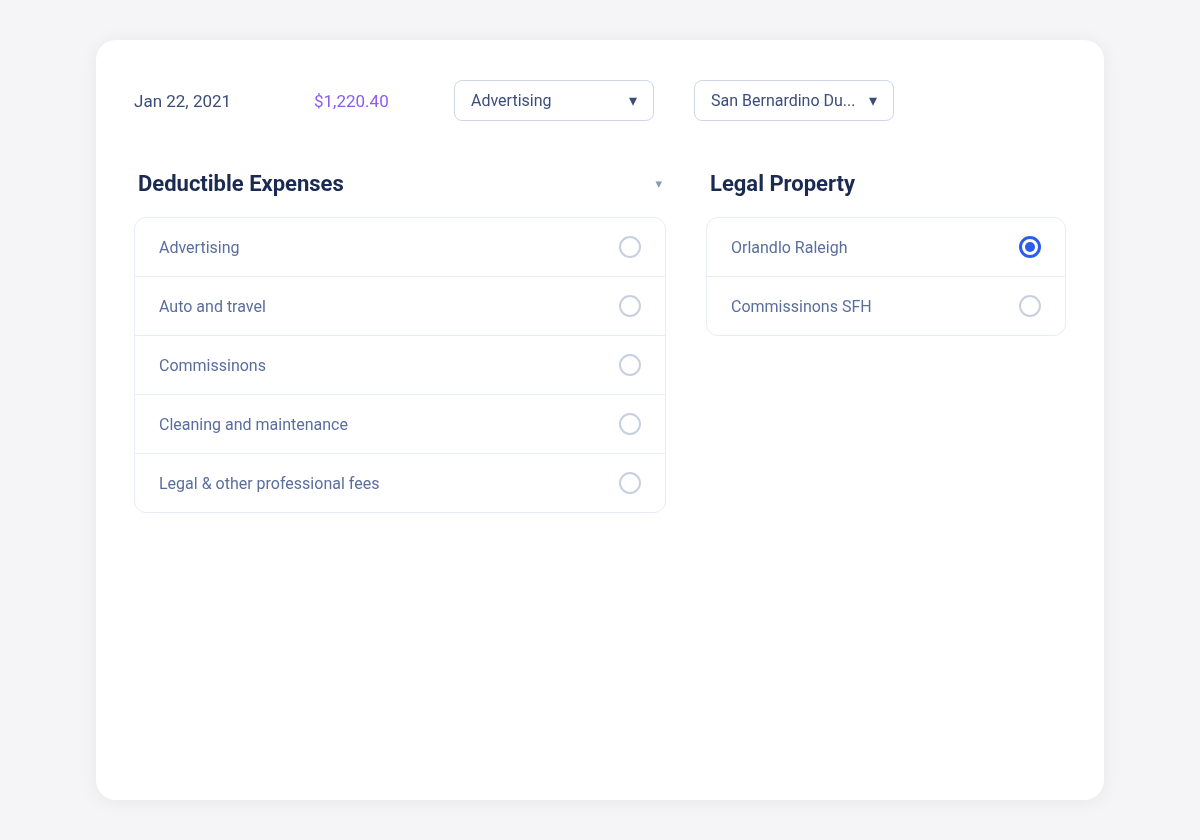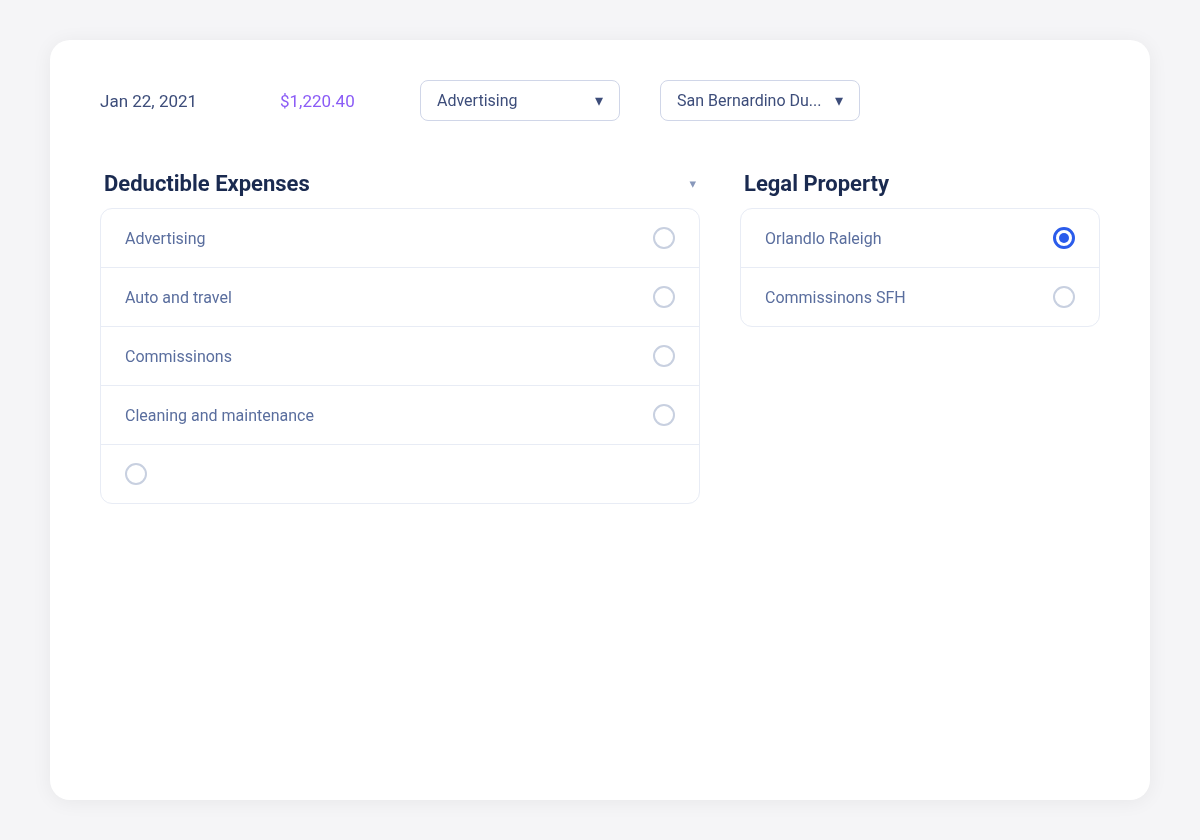--- a/index.html
+++ b/index.html
@@ -14,22 +14,22 @@
       background: #f5f5f7;
       display: flex;
       align-items: center;
       justify-content: center;
       font-family: -apple-system, BlinkMacSystemFont, 'Segoe UI', Roboto, sans-serif;
     }
 
     .card {
       background: #ffffff;
       border-radius: 20px;
-      padding: 40px 50px;
-      width: 1100px;
+      padding: 40px 38px;
+      width: 1008px;
       min-height: 760px;
       box-shadow: 0 2px 20px rgba(0,0,0,0.06);
     }
 
     
     .top-row {
       display: flex;
       align-items: center;
       gap: 40px;
       margin-bottom: 50px;
@@ -80,21 +80,21 @@
 
     
     .left-panel {
       flex: 1;
     }
 
     .panel-header {
       display: flex;
       align-items: center;
       justify-content: space-between;
-      margin-bottom: 12px;
+      margin-bottom: 21px;
       padding: 0 4px;
     }
 
     .panel-title {
       font-size: 22px;
       font-weight: 700;
       color: #1a2a50;
     }
 
     .panel-arrow {
@@ -198,20 +198,21 @@
           </div>
           <div class="list-item">
             <span class="list-item-label">Commissinons</span>
             <div class="radio-btn"></div>
           </div>
           <div class="list-item">
             <span class="list-item-label">Cleaning and maintenance</span>
             <div class="radio-btn"></div>
           </div>
           <div class="list-item">
+            <span class="list-item-label">Legal &amp; other professional fees</span>
             <div class="radio-btn"></div>
           </div>
         </div>
     </div>
 
     <div class="right-panel">
       <div class="panel-header">
         <span class="panel-title">Legal Property</span>
       </div>
       <div class="list-box" id="property-list">

